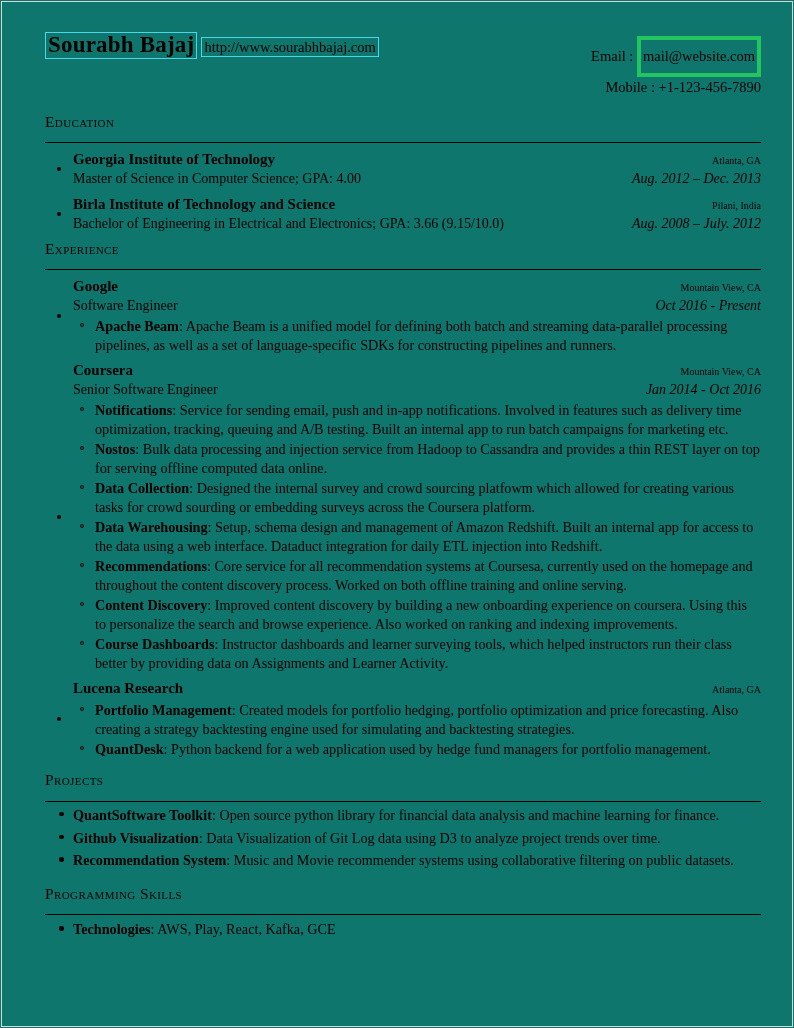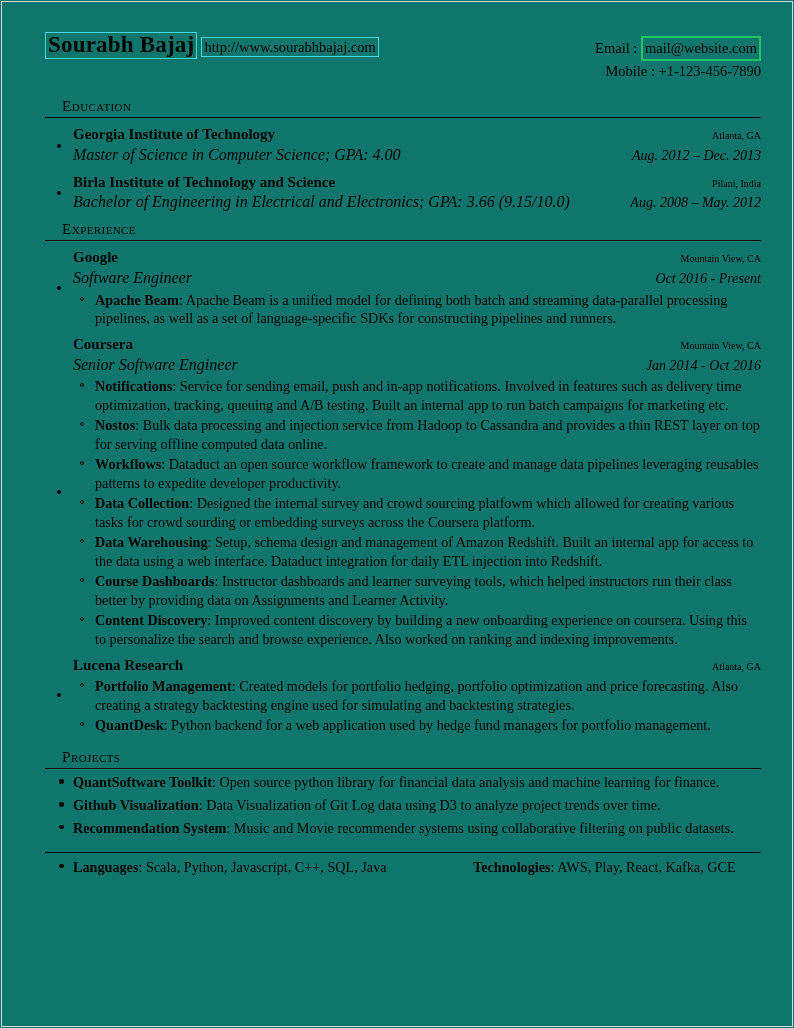--- a/index.html
+++ b/index.html
@@ -66,35 +66,34 @@
   .header-right {
     text-align: right;
     font-size: 14.5px;
     line-height: 1.45;
     padding-top: 6px;
     white-space: nowrap;
   }
   .contact-row { display: block; }
   .contact-label { }
   .email-box {
-    border: 2px solid #22c55e;
-    padding: 0 2px;
+    border: 4px solid #22c55e;
+    padding: 6px 2px;
     display: inline-block;
     box-sizing: border-box;
   }
 
   
   .section { margin-top: 6px; }
   .section-title {
     font-size: 15.5px;
     font-variant: small-caps;
     letter-spacing: 0.4px;
-    padding-bottom: 1px;
+    padding-bottom: 10px;
     line-height: 1.25;
-    margin-left: 17px;
   }
   .section-rule {
     border: 0;
     border-top: 1px solid #000;
     margin: 1px 0 4px 0;
     height: 0;
   }
 
   
   .entry {
@@ -121,22 +120,21 @@
   .entry-org {
     font-weight: bold;
     font-size: 15px;
   }
   .entry-loc {
     font-size: 10px;
     white-space: nowrap;
     padding-left: 14px;
   }
   .entry-role {
-    font-style: italic;
-    font-size: 16px;
+    font-size: 14px;
   }
   .entry-date {
     font-style: italic;
     font-size: 14px;
     white-space: nowrap;
     padding-left: 14px;
   }
 
   
   .sublist {
@@ -250,21 +248,21 @@
       </div>
 
       <div class="entry">
         <span class="entry-bullet"></span>
         <div class="entry-line">
           <span class="entry-org">Birla Institute of Technology and Science</span>
           <span class="entry-loc">Pilani, India</span>
         </div>
         <div class="entry-line">
           <span class="entry-role">Bachelor of Engineering in Electrical and Electronics; GPA: 3.66 (9.15/10.0)</span>
-          <span class="entry-date">Aug. 2008 – May. 2012</span>
+          <span class="entry-date">Aug. 2008 – July. 2012</span>
         </div>
       </div>
     </div>
 
     <div class="section">
       <div class="section-title">Experience</div>
       <hr class="section-rule">
 
       <div class="entry">
         <span class="entry-bullet"></span>
@@ -298,37 +296,37 @@
           <li class="subitem">
             <span class="subitem-bullet"></span>
             <span class="bold-lead">Notifications</span><span>: Service for sending email, push and in-app notifications. Involved in features such as delivery time optimization, tracking, queuing and A/B testing. Built an internal app to run batch campaigns for marketing etc.</span>
           </li>
           <li class="subitem">
             <span class="subitem-bullet"></span>
             <span class="bold-lead">Nostos</span><span>: Bulk data processing and injection service from Hadoop to Cassandra and provides a thin REST layer on top for serving offline computed data online.</span>
           </li>
           <li class="subitem">
             <span class="subitem-bullet"></span>
-            <span class="bold-lead">Workflows</span><span>: Dataduct an open source workflow framework to create and manage data pipelines leveraging reusables patterns to expedite developer productivity.</span>
-          </li>
-          <li class="subitem">
-            <span class="subitem-bullet"></span>
             <span class="bold-lead">Data Collection</span><span>: Designed the internal survey and crowd sourcing platfowm which allowed for creating various tasks for crowd sourding or embedding surveys across the Coursera platform.</span>
           </li>
           <li class="subitem">
             <span class="subitem-bullet"></span>
             <span class="bold-lead">Data Warehousing</span><span>: Setup, schema design and management of Amazon Redshift. Built an internal app for access to the data using a web interface. Dataduct integration for daily ETL injection into Redshift.</span>
           </li>
           <li class="subitem">
             <span class="subitem-bullet"></span>
+            <span class="bold-lead">Recommendations</span><span>: Core service for all recommendation systems at Coursesa, currently used on the homepage and throughout the content discovery process. Worked on both offline training and online serving.</span>
+          </li>
+          <li class="subitem">
+            <span class="subitem-bullet"></span>
+            <span class="bold-lead">Content Discovery</span><span>: Improved content discovery by building a new onboarding experience on coursera. Using this to personalize the search and browse experience. Also worked on ranking and indexing improvements.</span>
+          </li>
+          <li class="subitem">
+            <span class="subitem-bullet"></span>
             <span class="bold-lead">Course Dashboards</span><span>: Instructor dashboards and learner surveying tools, which helped instructors run their class better by providing data on Assignments and Learner Activity.</span>
-          </li>
-          <li class="subitem">
-            <span class="subitem-bullet"></span>
-            <span class="bold-lead">Content Discovery</span><span>: Improved content discovery by building a new onboarding experience on coursera. Using this to personalize the search and browse experience. Also worked on ranking and indexing improvements.</span>
           </li>
         </ul>
       </div>
 
       <div class="entry">
         <span class="entry-bullet"></span>
         <div class="entry-line">
           <span class="entry-org">Lucena Research</span>
           <span class="entry-loc">Atlanta, GA</span>
         </div>
@@ -358,26 +356,24 @@
           <span class="bold-lead">Github Visualization</span><span>: Data Visualization of Git Log data using D3 to analyze project trends over time.</span>
         </li>
         <li class="flatitem">
           <span class="flatitem-bullet"></span>
           <span class="bold-lead">Recommendation System</span><span>: Music and Movie recommender systems using collaborative filtering on public datasets.</span>
         </li>
       </ul>
     </div>
 
     <div class="section" style="margin-top:14px;">
+      <div class="section-title">Programming Skills</div>
       <hr class="section-rule">
       <div class="skills-row">
         <span class="skills-bullet"></span>
-        <span class="skills-col-a">
-          <span class="bold-lead">Languages</span><span>: Scala, Python, Javascript, C++, SQL, Java</span>
-        </span>
         <span class="skills-col-b">
           <span class="bold-lead">Technologies</span><span>: AWS, Play, React, Kafka, GCE</span>
         </span>
       </div>
     </div>
 
   </div>
 </div>
 
 </body></html>

